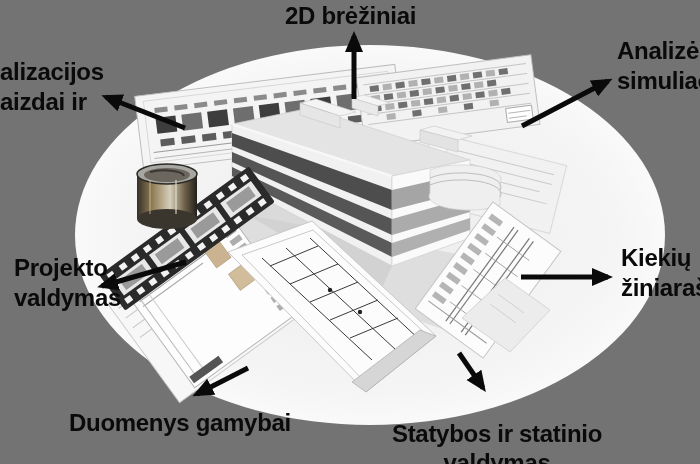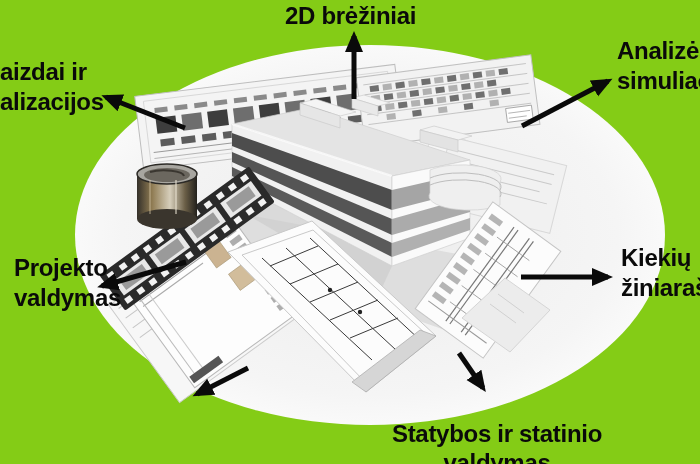--- a/index.html
+++ b/index.html
@@ -1,17 +1,17 @@
 <!DOCTYPE html>
 <html><head>
 <meta charset="utf-8">
 <style>
   html,body{margin:0;padding:0;background:#ffffff;}
   body{width:700px;height:464px;overflow:hidden;}
-  .stage{position:relative;width:700px;height:464px;background:#84cc16;
+  .stage{position:relative;width:700px;height:464px;background:#737373;
          font-family:"Liberation Sans",sans-serif;}
   .collage{position:absolute;left:0;top:0;}
   .label{position:absolute;font-weight:bold;font-size:24px;line-height:30px;
          color:#0a0a0a;white-space:nowrap;letter-spacing:-0.3px;}
   #lab-2d{left:285px;top:1px;}
   #lab-vaizdai{left:0px;top:57px;}
   #lab-analizes{left:617px;top:36px;}
   #lab-projekto{left:14px;top:253px;}
   #lab-kiekiu{left:621px;top:243px;}
   #lab-duomenys{left:69px;top:408px;}
@@ -324,38 +324,39 @@
       <line x1="186" y1="262" x2="102" y2="286" marker-end="url(#ah)"></line>
       <line x1="521" y1="277" x2="608" y2="277" marker-end="url(#ah)"></line>
       <line x1="248" y1="368" x2="197" y2="394" marker-end="url(#ah)"></line>
       <line x1="459" y1="353" x2="483" y2="388" marker-end="url(#ah)"></line>
     </g>
   </svg>
 
   <div class="label" id="lab-2d">2D brėžiniai</div>
 
   <div class="label" id="lab-vaizdai">
+    <div>alizacijos</div>
     <div>aizdai ir</div>
-    <div>alizacijos</div>
   </div>
 
   <div class="label" id="lab-analizes">
     <div>Analizės</div>
     <div>simuliac</div>
   </div>
 
   <div class="label" id="lab-projekto">
     <div>Projekto</div>
     <div>valdymas</div>
   </div>
 
   <div class="label" id="lab-kiekiu">
     <div>Kiekių</div>
     <div>žiniaraš</div>
   </div>
 
+  <div class="label" id="lab-duomenys">Duomenys gamybai</div>
 
   <div class="label" id="lab-statybos">
     <div>Statybos ir statinio</div>
     <div>valdymas</div>
   </div>
 
 </div>
 
 </body></html>

